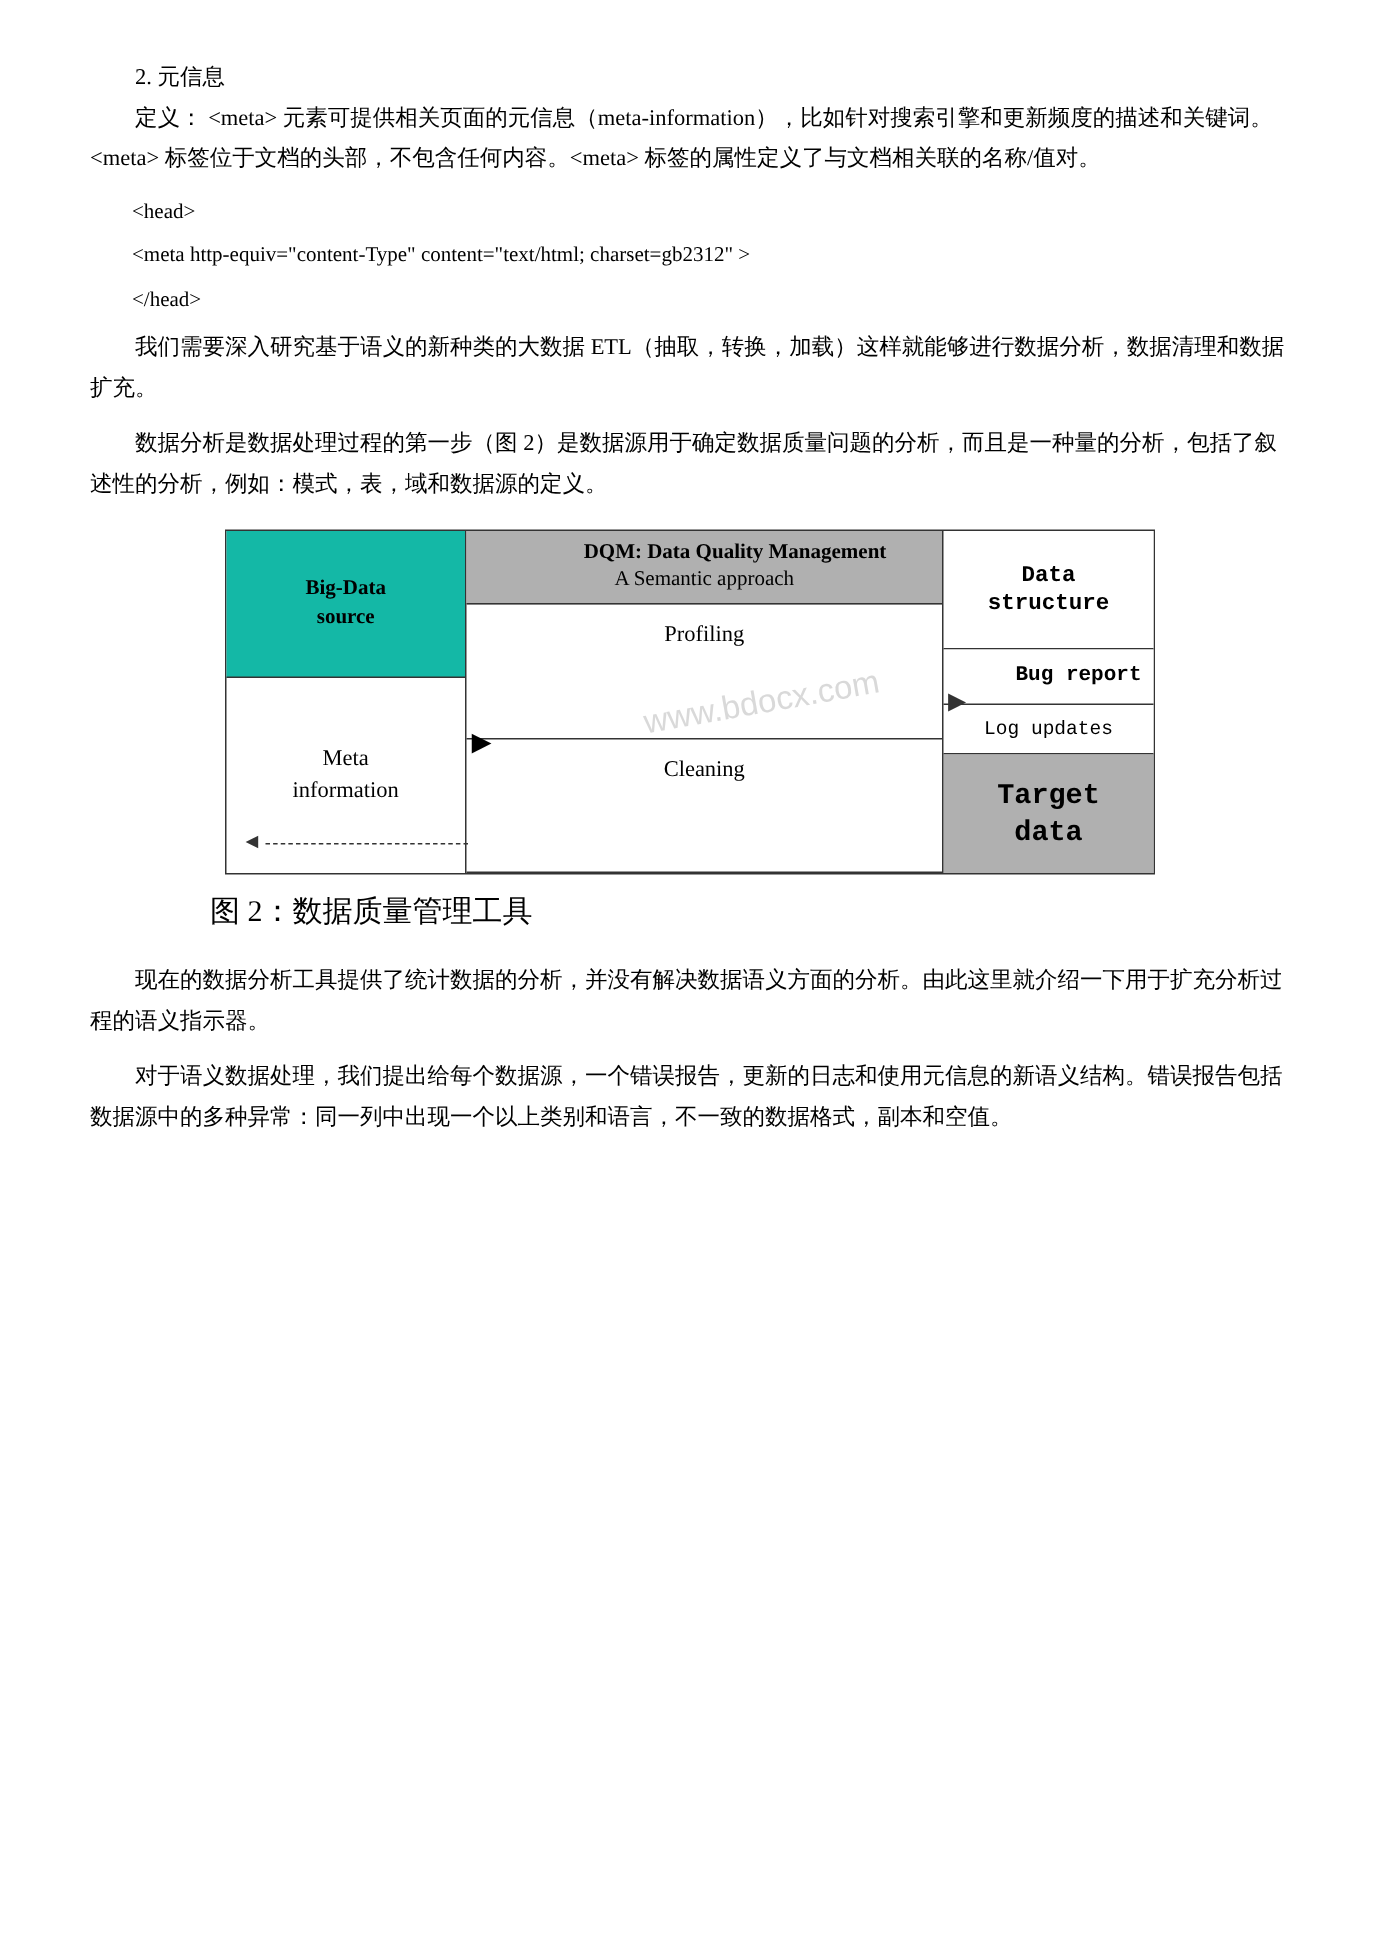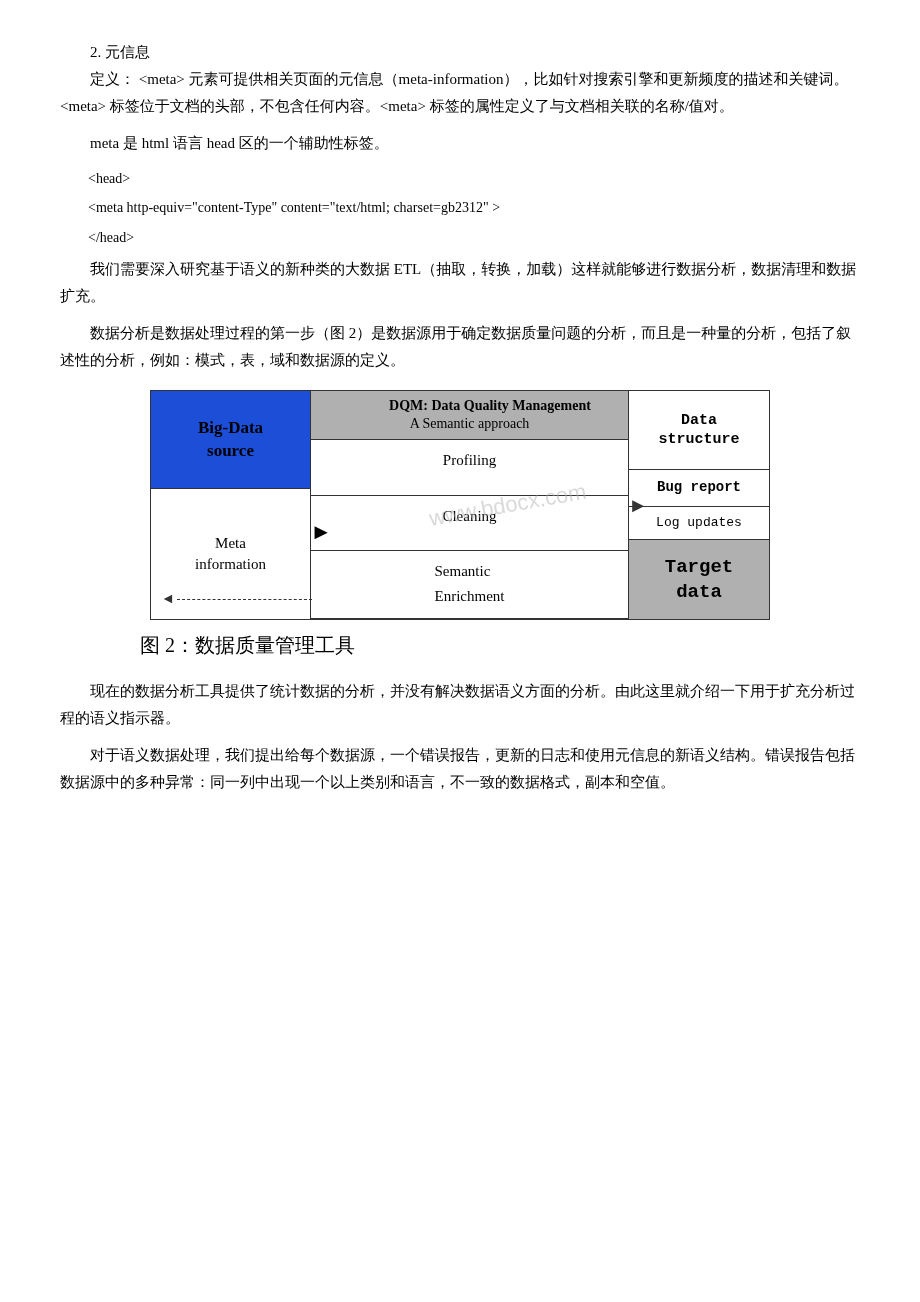--- a/index.html
+++ b/index.html
@@ -42,30 +42,30 @@
       position: relative;
     }
     
     .col-left {
       display: flex;
       flex-direction: column;
       width: 160px;
       border-right: 1.5px solid #333;
     }
     .col-left-top {
-      background: #1d4ed8;
-      border-bottom: 1.5px solid #333;
-      display: flex;
-      align-items: center;
-      justify-content: center;
-      flex: 1;
-      padding: 8px;
-      text-align: center;
-      font-weight: bold;
-      font-size: 17px;
+      background: #14b8a6;
+      border-bottom: 1.5px solid #333;
+      display: flex;
+      align-items: center;
+      justify-content: center;
+      flex: 1;
+      padding: 8px;
+      text-align: center;
+      font-weight: bold;
+      font-size: 14px;
       line-height: 1.3;
     }
     .col-left-bottom {
       display: flex;
       align-items: center;
       justify-content: center;
       flex: 1.4;
       padding: 8px;
       text-align: center;
       font-size: 15px;
@@ -152,21 +152,21 @@
       text-align: center;
       font-size: 15px;
       font-weight: bold;
       line-height: 1.3;
     }
     .col-right-mid {
       background: #fff;
       border-bottom: 1.5px solid #333;
       display: flex;
       align-items: center;
-      justify-content: center;
+      justify-content: flex-end;
       padding: 6px 8px;
       text-align: center;
       font-size: 14px;
       font-weight: bold;
     }
     .col-right-mid2 {
       background: #fff;
       border-bottom: 1.5px solid #333;
       display: flex;
       align-items: center;
@@ -213,23 +213,20 @@
   <p class="section-title">
     <span>2.</span>
     <span>元信息</span>
   </p>
 
   <p class="paragraph">
     <span>定义：</span>
     <span>&lt;meta&gt; 元素可提供相关页面的元信息（meta-information），比如针对搜索引擎和更新频度的描述和关键词。&lt;meta&gt; 标签位于文档的头部，不包含任何内容。&lt;meta&gt; 标签的属性定义了与文档相关联的名称/值对。</span>
   </p>
 
-  <p class="paragraph">
-    <span>meta 是 html 语言 head 区的一个辅助性标签。</span>
-  </p>
 
   <p class="code-block">&lt;head&gt;</p>
   <p class="code-block">&lt;meta http-equiv="content-Type" content="text/html; charset=gb2312" &gt;</p>
   <p class="code-block">&lt;/head&gt;</p>
 
   <p class="paragraph">我们需要深入研究基于语义的新种类的大数据 ETL（抽取，转换，加载）这样就能够进行数据分析，数据清理和数据扩充。</p>
 
   <p class="paragraph">数据分析是数据处理过程的第一步（图 2）是数据源用于确定数据质量问题的分析，而且是一种量的分析，包括了叙述性的分析，例如：模式，表，域和数据源的定义。</p>
 
   <div class="diagram-wrapper">
@@ -257,23 +254,20 @@
         <div class="col-mid-header">
           <strong>DQM: Data Quality Management</strong><br>
           <span>A Semantic approach</span>
         </div>
         <div class="col-mid-row">
           <span>Profiling</span>
         </div>
         <div class="col-mid-row">
           <span>Cleaning</span>
         </div>
-        <div class="col-mid-row">
-          <span>Semantic<br>Enrichment</span>
-        </div>
 
         <div class="mid-arrow-right">►</div>
       </div>
 
       <div class="col-right">
         <div class="col-right-top">
           <span>Data<br>structure</span>
         </div>
         <div class="col-right-mid">
           <span>Bug report</span>

